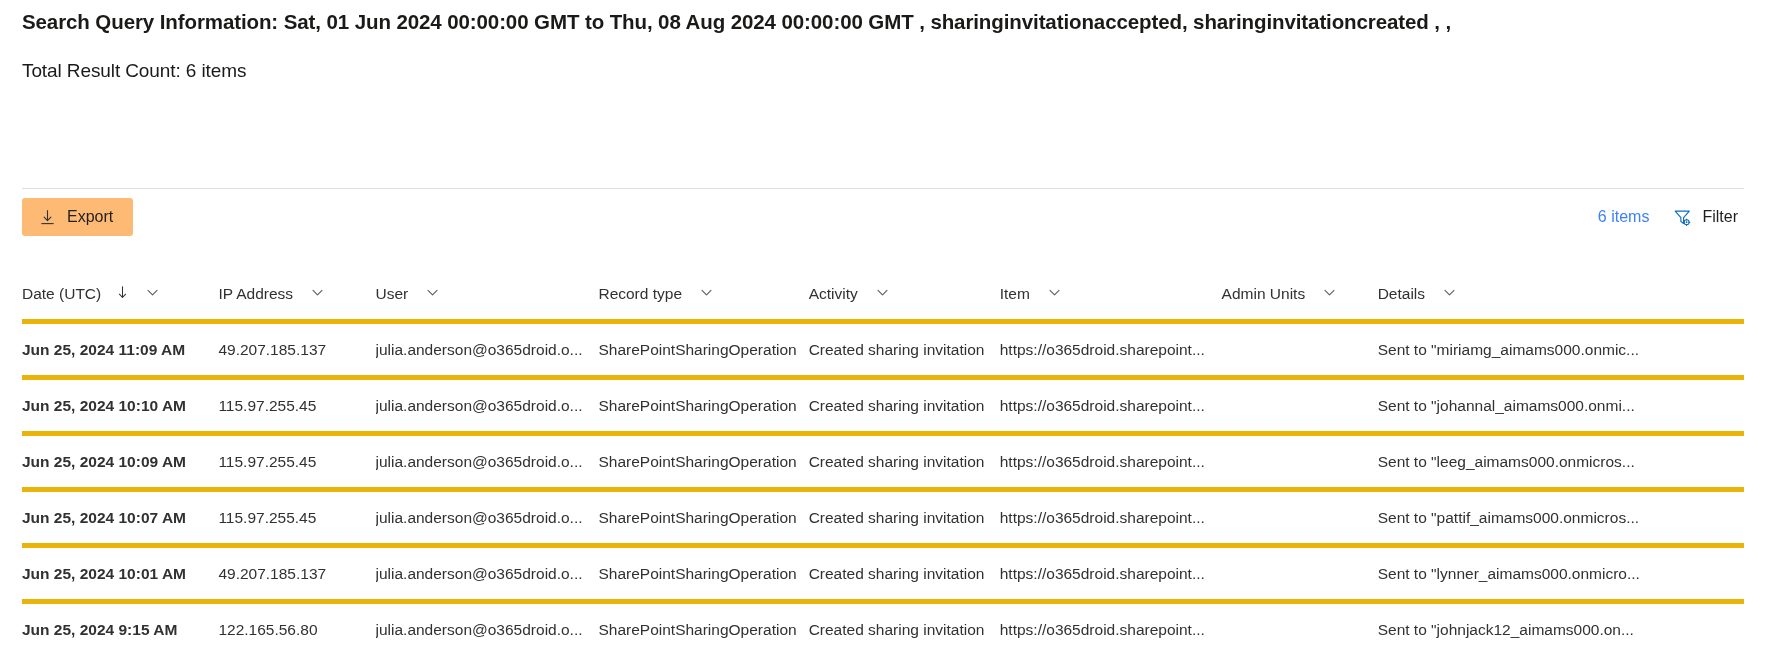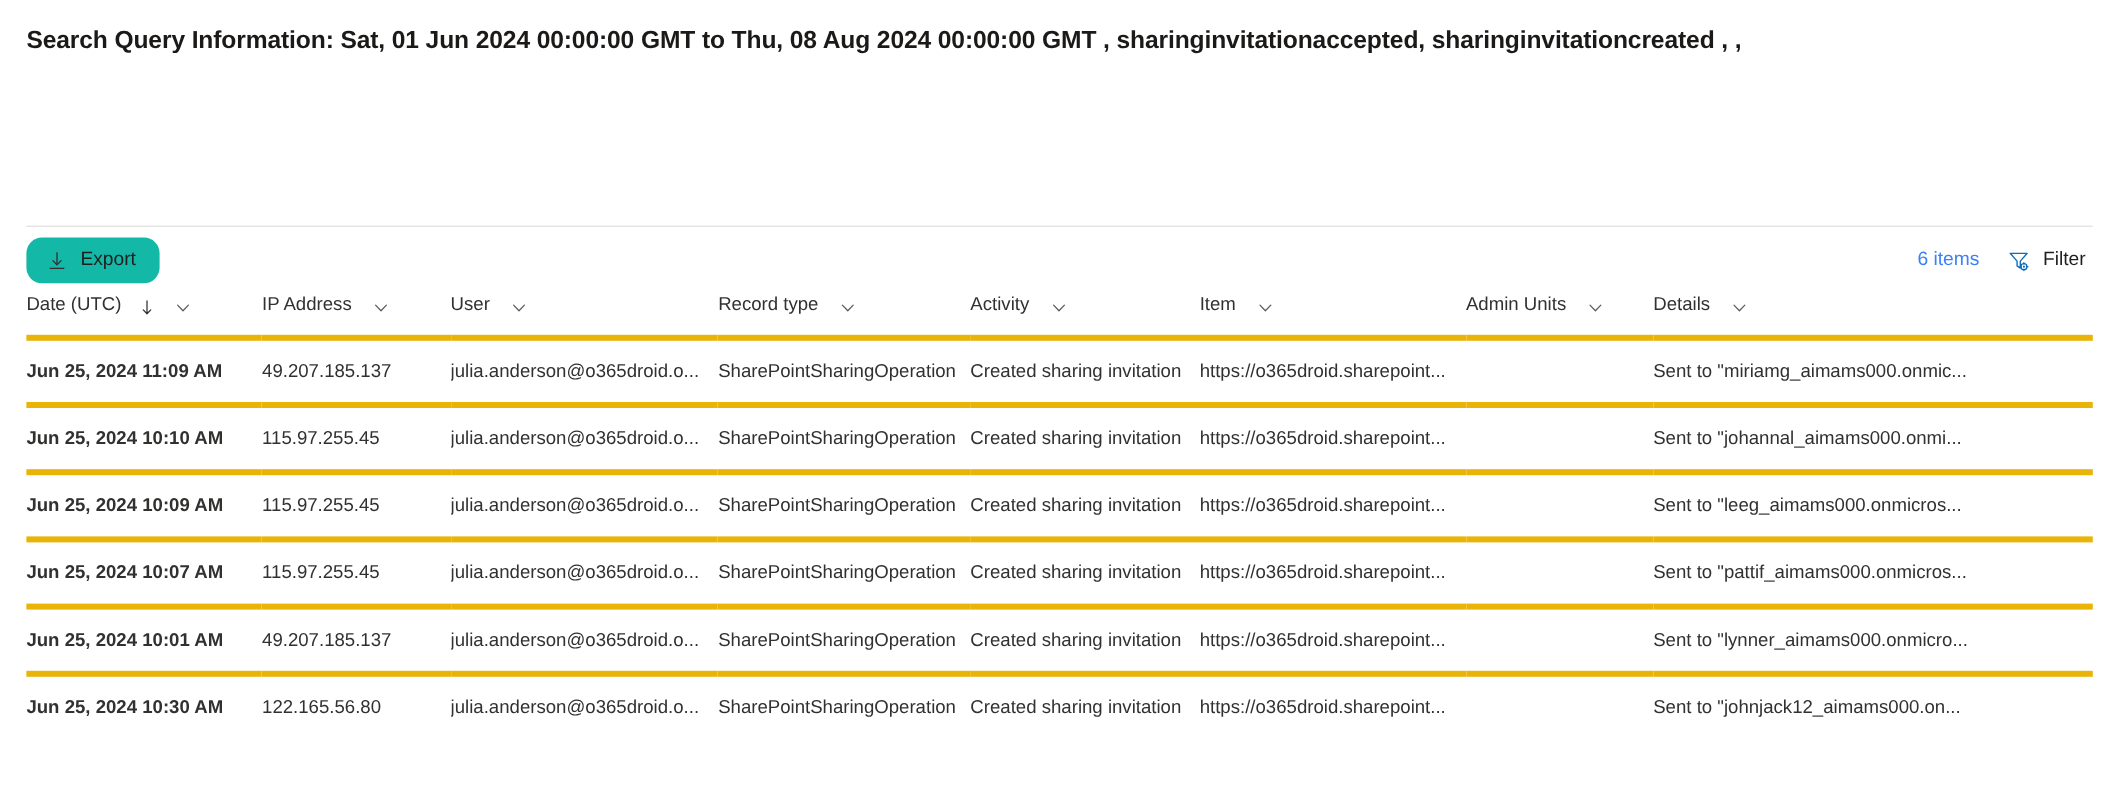--- a/index.html
+++ b/index.html
@@ -13,21 +13,21 @@
     font-family: "Liberation Sans", sans-serif;
     color: #1b1a19;
     overflow: hidden;
   }
 
   .page {
     position: relative;
     width: 1766px;
     height: 604px;
     box-sizing: border-box;
-    padding: 12px 22px;
+    padding: 0 22px;
   }
 
   
   .query-title {
     font-size: 20.5px;
     font-weight: bold;
     line-height: 1.45;
     letter-spacing: -0.1px;
     color: #1b1a19;
     margin: 0;
@@ -63,23 +63,23 @@
     align-items: center;
     justify-content: space-between;
   }
 
   .export-btn {
     display: inline-flex;
     align-items: center;
     gap: 11px;
     height: 38px;
     padding: 0 20px 0 17px;
-    background: #14b8a6;
+    background: #fdba74;
     border: none;
-    border-radius: 13px;
+    border-radius: 3px;
     font-family: "Liberation Sans", sans-serif;
     font-size: 16px;
     color: #201f1e;
     cursor: pointer;
     white-space: nowrap;
   }
   .export-btn .dl-icon { display: block; width: 17px; height: 17px; }
 
   .cmd-right {
     display: flex;
@@ -122,21 +122,21 @@
   table.grid th {
     text-align: left;
     font-weight: normal;
     font-size: 15.5px;
     color: #323130;
     padding: 0 0 16px 0;
     vertical-align: bottom;
     white-space: nowrap;
     cursor: pointer;
   }
-  .th-inner { display: inline-flex; align-items: flex-end; gap: 16px; }
+  .th-inner { display: inline-flex; align-items: flex-start; gap: 16px; margin-top: 40px; }
   .sort-arrow { display: inline-block; width: 11px; height: 13px; }
   .chev { display: inline-block; width: 13px; height: 13px; margin-left: 2px; }
 
   table.grid td {
     font-size: 15.5px;
     color: #323130;
     padding: 17px 0 16px 0;
     border-top: 5px solid #eab308;
     white-space: nowrap;
     overflow: hidden;
@@ -160,20 +160,21 @@
   col.c-admin  { width: 147px; }
   col.c-det    { width: 345px; }
 </style>
 </head>
 <body>
 
 <div class="page">
 
   <h1 class="query-title">Search Query Information: Sat, 01 Jun 2024 00:00:00 GMT to Thu, 08 Aug 2024 00:00:00 GMT , sharinginvitationaccepted, sharinginvitationcreated , ,</h1>
 
+  <div class="result-count">Total Result Count: 6 items</div>
 
   <div class="divider"></div>
 
   <div class="commandbar">
     <button class="export-btn">
       <span class="dl-icon">
         <svg viewBox="0 0 17 17" width="17" height="17" aria-hidden="true">
           <path d="M8.5 1.2 L8.5 11.4" stroke="#323130" stroke-width="1.1" fill="none"></path>
           <path d="M5.1 8.2 L8.5 11.7 L11.9 8.2" stroke="#323130" stroke-width="1.1" fill="none" stroke-linecap="round" stroke-linejoin="round"></path>
           <path d="M2.4 14.6 L14.6 14.6" stroke="#323130" stroke-width="1.1" fill="none"></path>
@@ -344,21 +345,21 @@
           <td class="date-cell">Jun 25, 2024 10:01 AM</td>
           <td class="pad-r">49.207.185.137</td>
           <td class="pad-r">julia.anderson@o365droid.o...</td>
           <td class="pad-r">SharePointSharingOperation</td>
           <td class="pad-r">Created sharing invitation</td>
           <td class="pad-r">https://o365droid.sharepoint...</td>
           <td class="pad-r"></td>
           <td>Sent to "lynner_aimams000.onmicro...</td>
         </tr>
         <tr>
-          <td class="date-cell">Jun 25, 2024 10:30 AM</td>
+          <td class="date-cell">Jun 25, 2024 9:15 AM</td>
           <td class="pad-r">122.165.56.80</td>
           <td class="pad-r">julia.anderson@o365droid.o...</td>
           <td class="pad-r">SharePointSharingOperation</td>
           <td class="pad-r">Created sharing invitation</td>
           <td class="pad-r">https://o365droid.sharepoint...</td>
           <td class="pad-r"></td>
           <td>Sent to "johnjack12_aimams000.on...</td>
         </tr>
       </tbody>
     </table>

